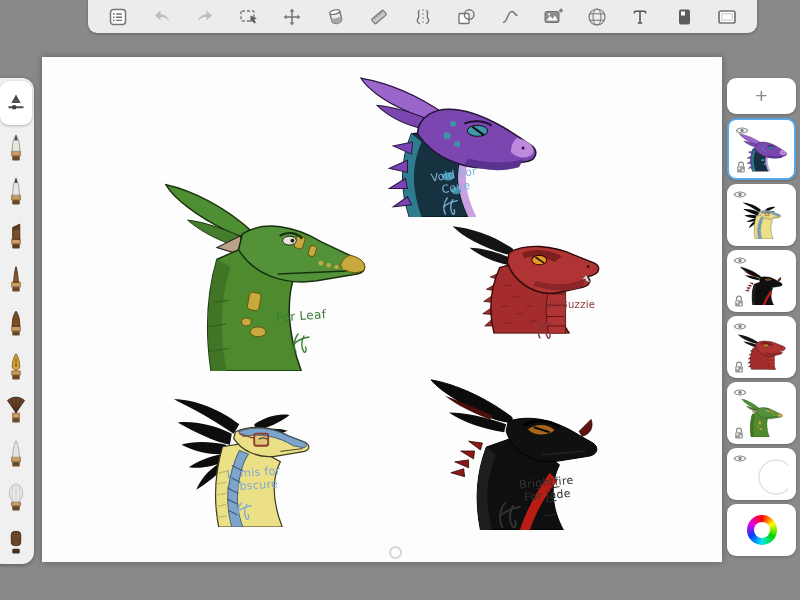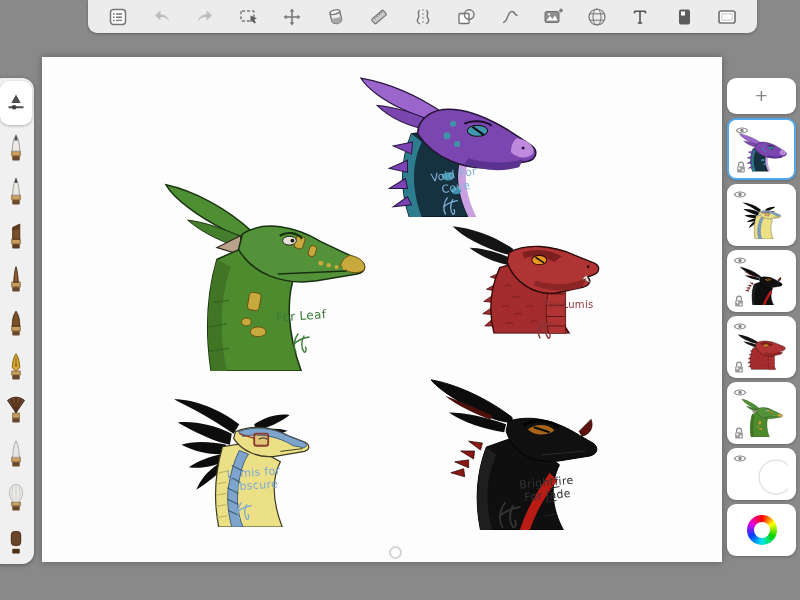--- a/index.html
+++ b/index.html
@@ -507,21 +507,21 @@
 
   <div class="caption" style="left: 224px; top: 252px; width: 70px; transform: rotate(-4deg); font-size: 12px; color: rgb(60, 124, 56);">
     <span class="cap-line">For Leaf</span>
 
   </div>
   <svg class="sig" style="left: 248px; top: 274px; color: rgb(60, 124, 56);" width="22" height="24" viewBox="0 0 22 24">
       <use href="#sym-signature"></use>
     </svg>
 
   <div class="caption" style="left: 490px; top: 242px; width: 72px; font-size: 10px; color: rgb(142, 52, 56);">
-    <span class="cap-line">For Lumis</span>
+    <span class="cap-line">For Buzzie</span>
 
   </div>
   <svg class="sig" style="left: 492px; top: 260px; color: rgb(142, 52, 56);" width="22" height="24" viewBox="0 0 22 24">
       <use href="#sym-signature"></use>
     </svg>
 
   <div class="caption" style="left: 172px; top: 410px; width: 80px; transform: rotate(-4deg); color: rgb(127, 168, 210);">
     <span class="cap-line">Lumis for</span>
     <span class="cap-line">Obscure</span>
   </div>

